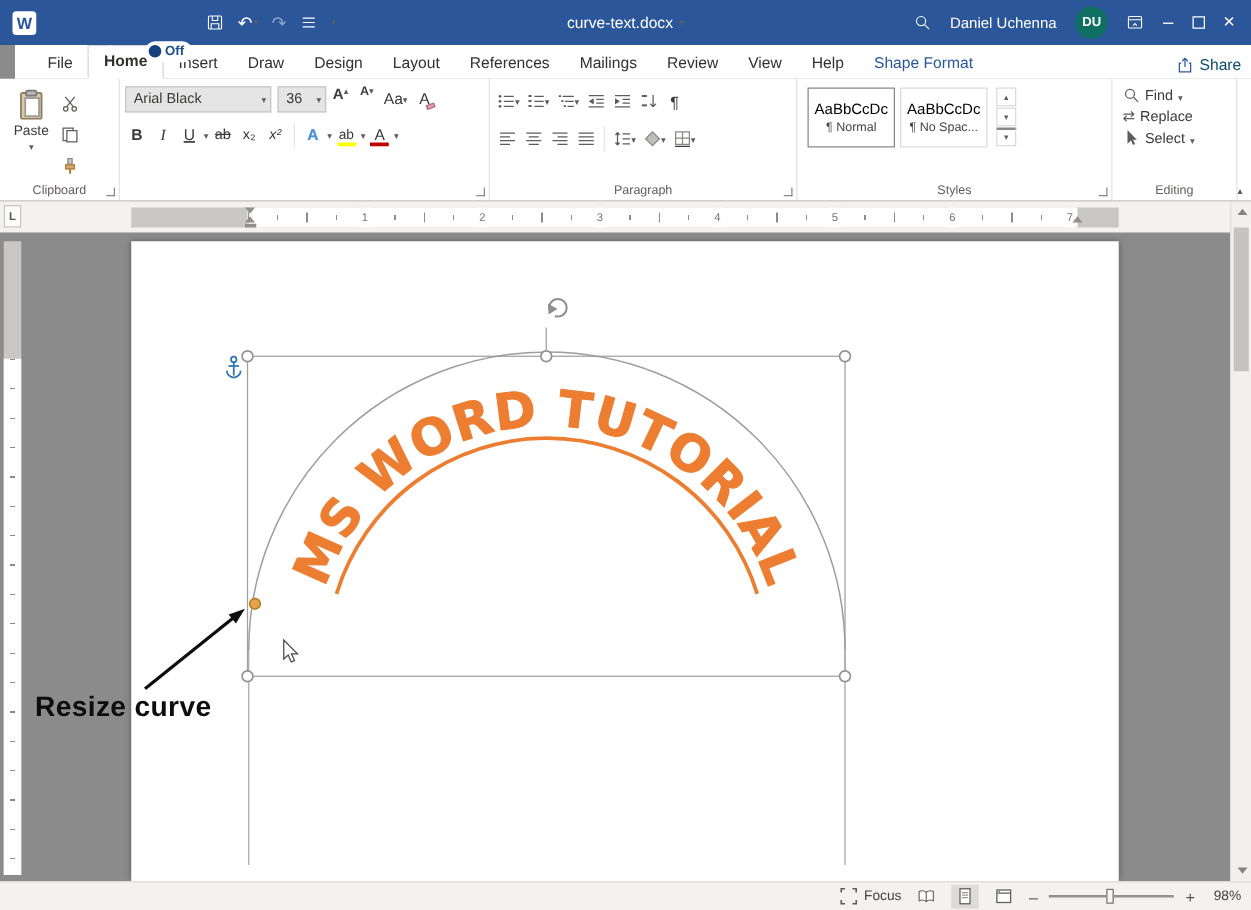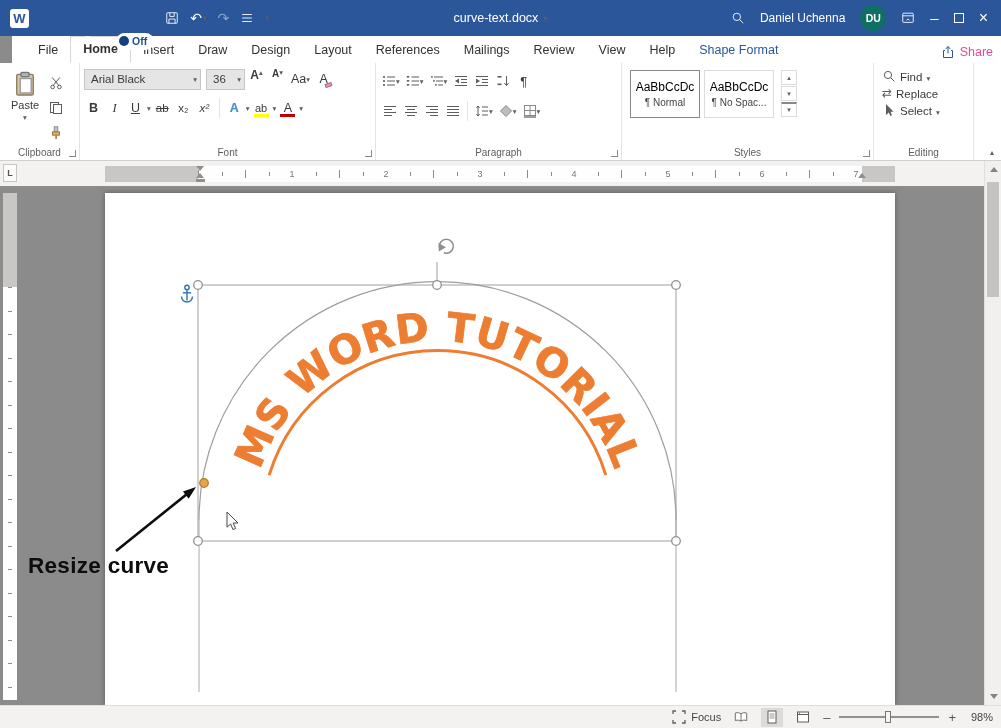--- a/index.html
+++ b/index.html
@@ -31,40 +31,40 @@
   .win-max { width:10px; height:10px; border:1.2px solid #fff; display:inline-block; }
   .win-close { font-size:16px; }
 
   
   .tabrow { position:absolute; top:36px; left:12px; width:1001px; height:27px; background:#fff;
             display:flex; align-items:flex-end; padding-left:14px; z-index:49; }
   .tab { padding:5px 12px 6px; font-size:12.5px; color:#323130; cursor:default; }
   .tab.active { border:1px solid #d8d6d4; border-bottom:1px solid #fff; background:#fff; font-weight:bold; }
   .tab.contextual { color:#2b579a; }
   .share-btn { position:absolute; right:20px; bottom:4px; display:flex; align-items:center; gap:5px;
-               font-size:12.5px; color:#ec4899; }
+               font-size:12.5px; color:#0c4a6e; }
 
   
   .ribbon { position:absolute; top:63px; left:0; width:1001px; height:98px; background:#fff;
             border-bottom:1px solid #d2d0ce; display:flex; z-index:48; }
   .rgroup { position:relative; height:100%; padding:5px 4px 16px; border-right:1px solid #e6e4e2; }
   .rgroup-label { position:absolute; bottom:2px; left:0; right:0; text-align:center;
                   font-size:10px; color:#605e5c; }
   .launcher { position:absolute; right:3px; bottom:3px; width:7px; height:7px;
               border-right:1px solid #8a8886; border-bottom:1px solid #8a8886; }
   .rbtn { display:inline-flex; align-items:center; justify-content:center; height:22px;
           min-width:19px; padding:0 2px; border-radius:2px; font-size:12.5px; color:#3b3a39; }
   .mini { font-size:7.5px; color:#605e5c; }
   .row { display:flex; align-items:center; gap:2px; }
   .i14 { width:14px; height:14px; display:block; }
   .i14 path, .i14 circle, .i14 rect { stroke-width:1; }
   .vsep { width:1px; height:20px; background:#e6e4e2; margin:0 3px; }
 
   
-  .g-clip { width:80px; display:flex; }
+  .g-clip { width:96px; display:flex; }
   .paste-big { display:flex; flex-direction:column; align-items:center; gap:2px; width:42px; padding-top:3px; }
   .paste-big .lbl { font-size:11px; }
   .clip-col { display:flex; flex-direction:column; gap:4px; padding-top:4px; }
 
   
   .g-font { width:296px; }
   .combo { display:flex; align-items:center; justify-content:space-between; border:1px solid #c8c6c4;
            height:21px; padding:0 3px 0 6px; font-size:11.5px; background:#e5e5e5; }
   .fname { width:117px; }
   .fsize { width:39px; margin-left:3px; }
@@ -322,21 +322,20 @@
         <span style="font-size:11px;">ab</span>
         <span class="bar" style="background:#ffff00;"></span>
       </span>
       <span class="mini">▾</span>
       <span class="rbtn bar-under">
         <span>A</span>
         <span class="bar" style="background:#c00000;"></span>
       </span>
       <span class="mini">▾</span>
     </div>
-    <span class="rgroup-label">Font</span>
     <span class="launcher"></span>
   </div>
 
   <div class="rgroup" style="width:246px;">
     <div class="row" style="padding-top:2px;">
       <span class="rbtn">
         <svg class="i14" viewBox="0 0 14 14">
           <circle cx="2" cy="3" r="1.1" fill="#5f5d5b"></circle>
             <circle cx="2" cy="7" r="1.1" fill="#5f5d5b"></circle>
             <circle cx="2" cy="11" r="1.1" fill="#5f5d5b"></circle>

